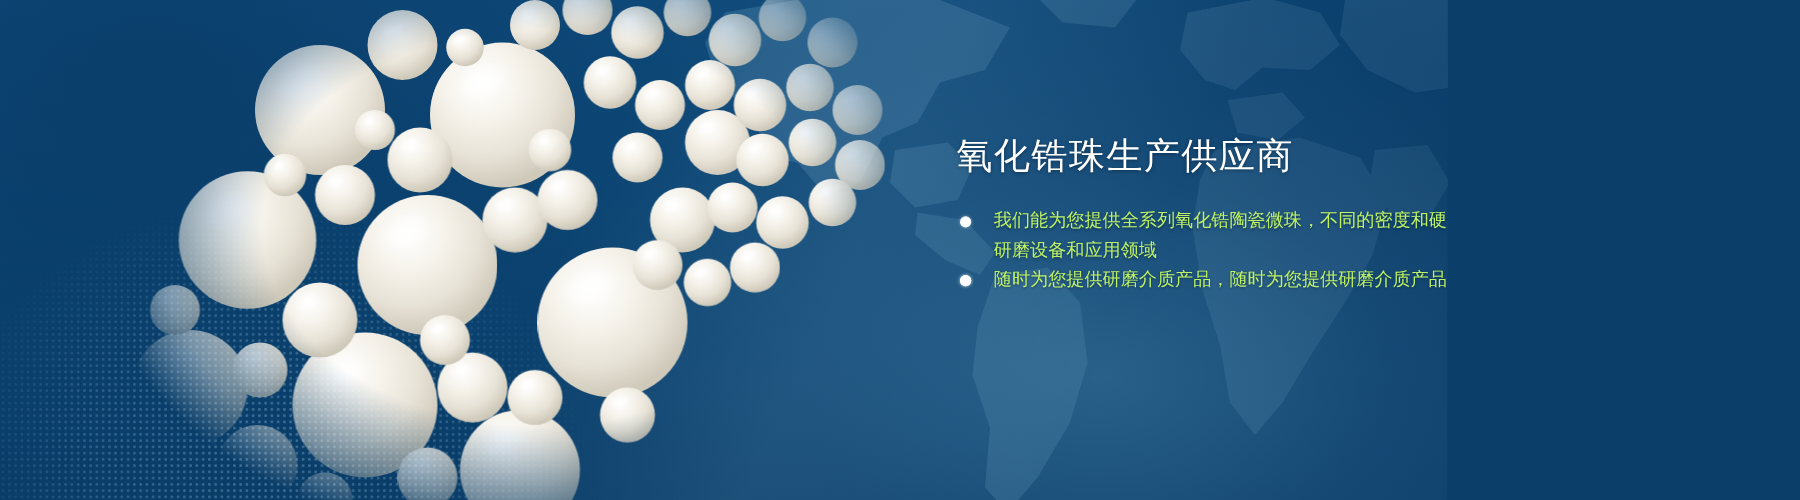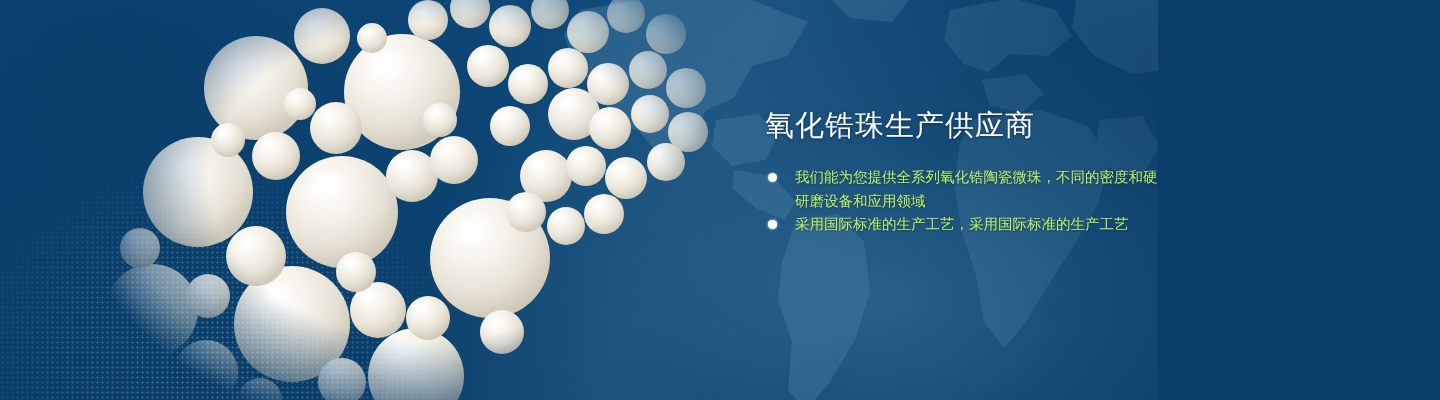--- a/index.html
+++ b/index.html
@@ -432,18 +432,18 @@
     <ul class="bullets">
       <li class="bullet">
         <span class="dot"></span>
         <span>我们能为您提供全系列氧化锆陶瓷微珠，不同的密度和硬度，能满足您各类研磨设备和应用领域</span>
       </li>
       <li class="bullet">
         <span class="dot"></span>
       </li>
       <li class="bullet">
         <span class="dot"></span>
-        <span>采用国际标准的生产工艺，采用国际标准的生产工艺</span>
+        <span>随时为您提供研磨介质产品，随时为您提供研磨介质产品</span>
       </li>
     </ul>
   </div>
 
 </div>
 
 </body></html>

